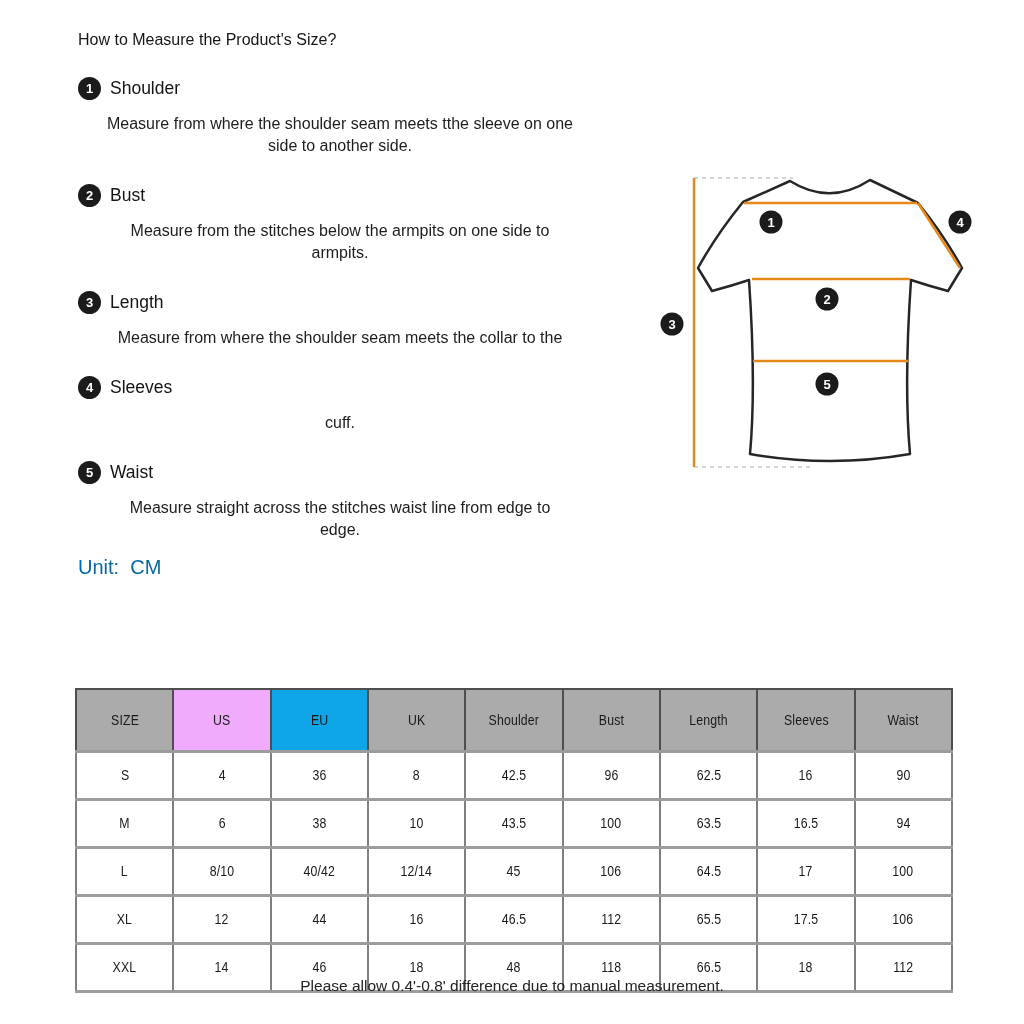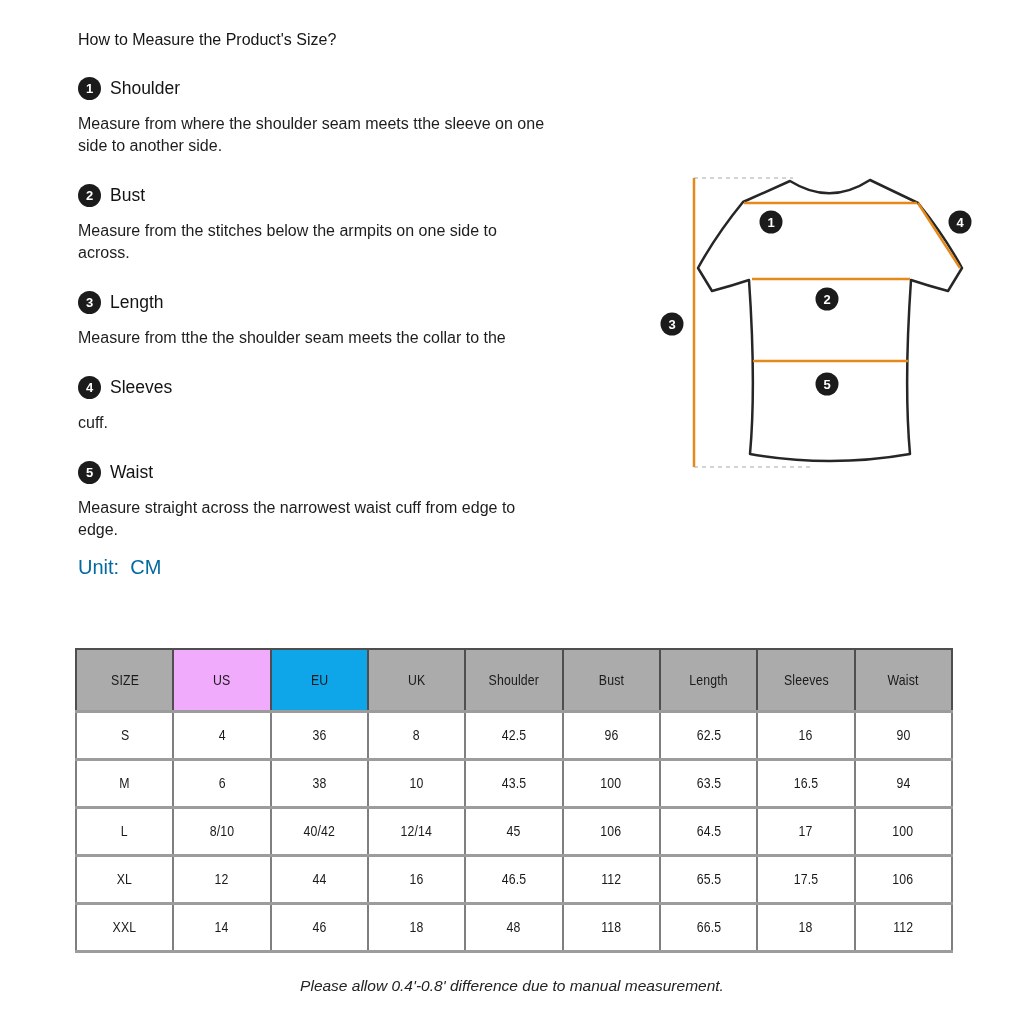--- a/index.html
+++ b/index.html
@@ -50,21 +50,21 @@
   .sec-label {
     font-size: 17.5px;
     color: #141414;
   }
   .sec-desc {
     margin-top: 13px;
     font-size: 16px;
     line-height: 22px;
     color: #1d1d1d;
   }
-  .sec-desc .line { display: block; }
+  .sec-desc .line { display: block; text-align: center; }
   .unit-label {
     margin-top: 15px;
     font-size: 20px;
     color: #0369a1;
     white-space: pre;
   }
 
   
   .diagram {
     position: absolute;
@@ -76,21 +76,21 @@
     font-family: "Liberation Sans", sans-serif;
     font-size: 13px;
     font-weight: bold;
     text-anchor: middle;
   }
 
   
   .size-table {
     position: absolute;
     left: 75px;
-    top: 648px;
+    top: 688px;
     width: 878px;
     border-collapse: collapse;
     table-layout: fixed;
   }
   .size-table th {
     height: 62px;
     background: #ababab;
     border: 2px solid #4e4e4e;
     text-align: center;
     vertical-align: middle;
@@ -119,21 +119,20 @@
 
   
   .footer-note {
     position: absolute;
     top: 977px;
     left: 0;
     width: 1024px;
     text-align: center;
     font-size: 15.5px;
     color: #222222;
-    font-style: italic;
   }
 </style>
 </head>
 <body>
 
 <div class="page">
 
   <div class="intro">
     <div class="page-title">How to Measure the Product's Size?</div>
 
@@ -148,51 +147,51 @@
       </p>
     </div>
 
     <div class="section">
       <div class="sec-head">
         <span class="badge">2</span>
         <span class="sec-label">Bust</span>
       </div>
       <p class="sec-desc">
         <span class="line">Measure from the stitches below the armpits on one side to</span>
-        <span class="line">across.</span>
+        <span class="line">armpits.</span>
       </p>
     </div>
 
     <div class="section">
       <div class="sec-head">
         <span class="badge">3</span>
         <span class="sec-label">Length</span>
       </div>
       <p class="sec-desc">
-        <span class="line">Measure from tthe the shoulder seam meets the collar to the</span>
+        <span class="line">Measure from where the shoulder seam meets the collar to the</span>
       </p>
     </div>
 
     <div class="section">
       <div class="sec-head">
         <span class="badge">4</span>
         <span class="sec-label">Sleeves</span>
       </div>
       <p class="sec-desc">
         <span class="line">cuff.</span>
       </p>
     </div>
 
     <div class="section">
       <div class="sec-head">
         <span class="badge">5</span>
         <span class="sec-label">Waist</span>
       </div>
       <p class="sec-desc">
-        <span class="line">Measure straight across the narrowest waist cuff from edge to</span>
+        <span class="line">Measure straight across the stitches waist line from edge to</span>
         <span class="line">edge.</span>
       </p>
     </div>
 
     <div class="unit-label">Unit:  CM</div>
   </div>
 
   <svg class="diagram" width="375" height="320" viewBox="0 0 375 320">
 
     <line x1="49" y1="20" x2="148" y2="20" stroke="#c6c6c6" stroke-width="1.5" stroke-dasharray="4,4"></line>

